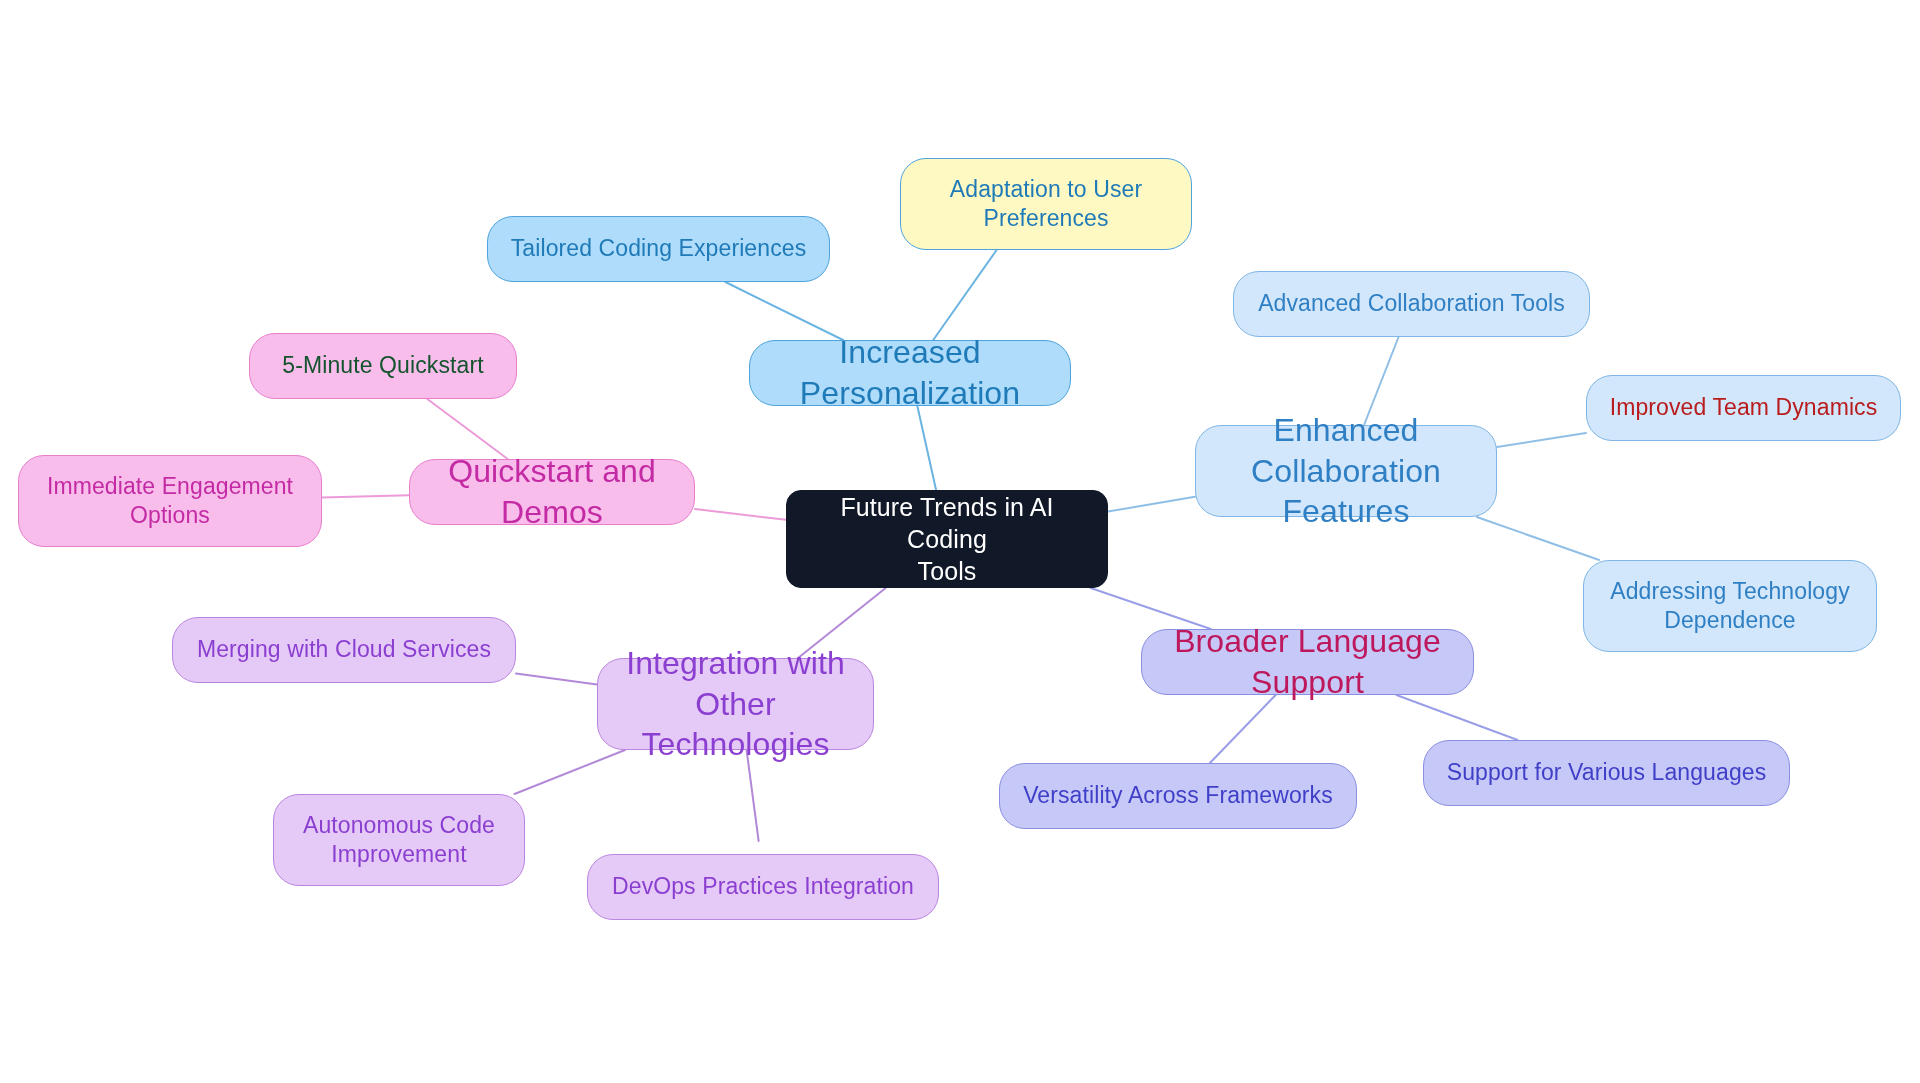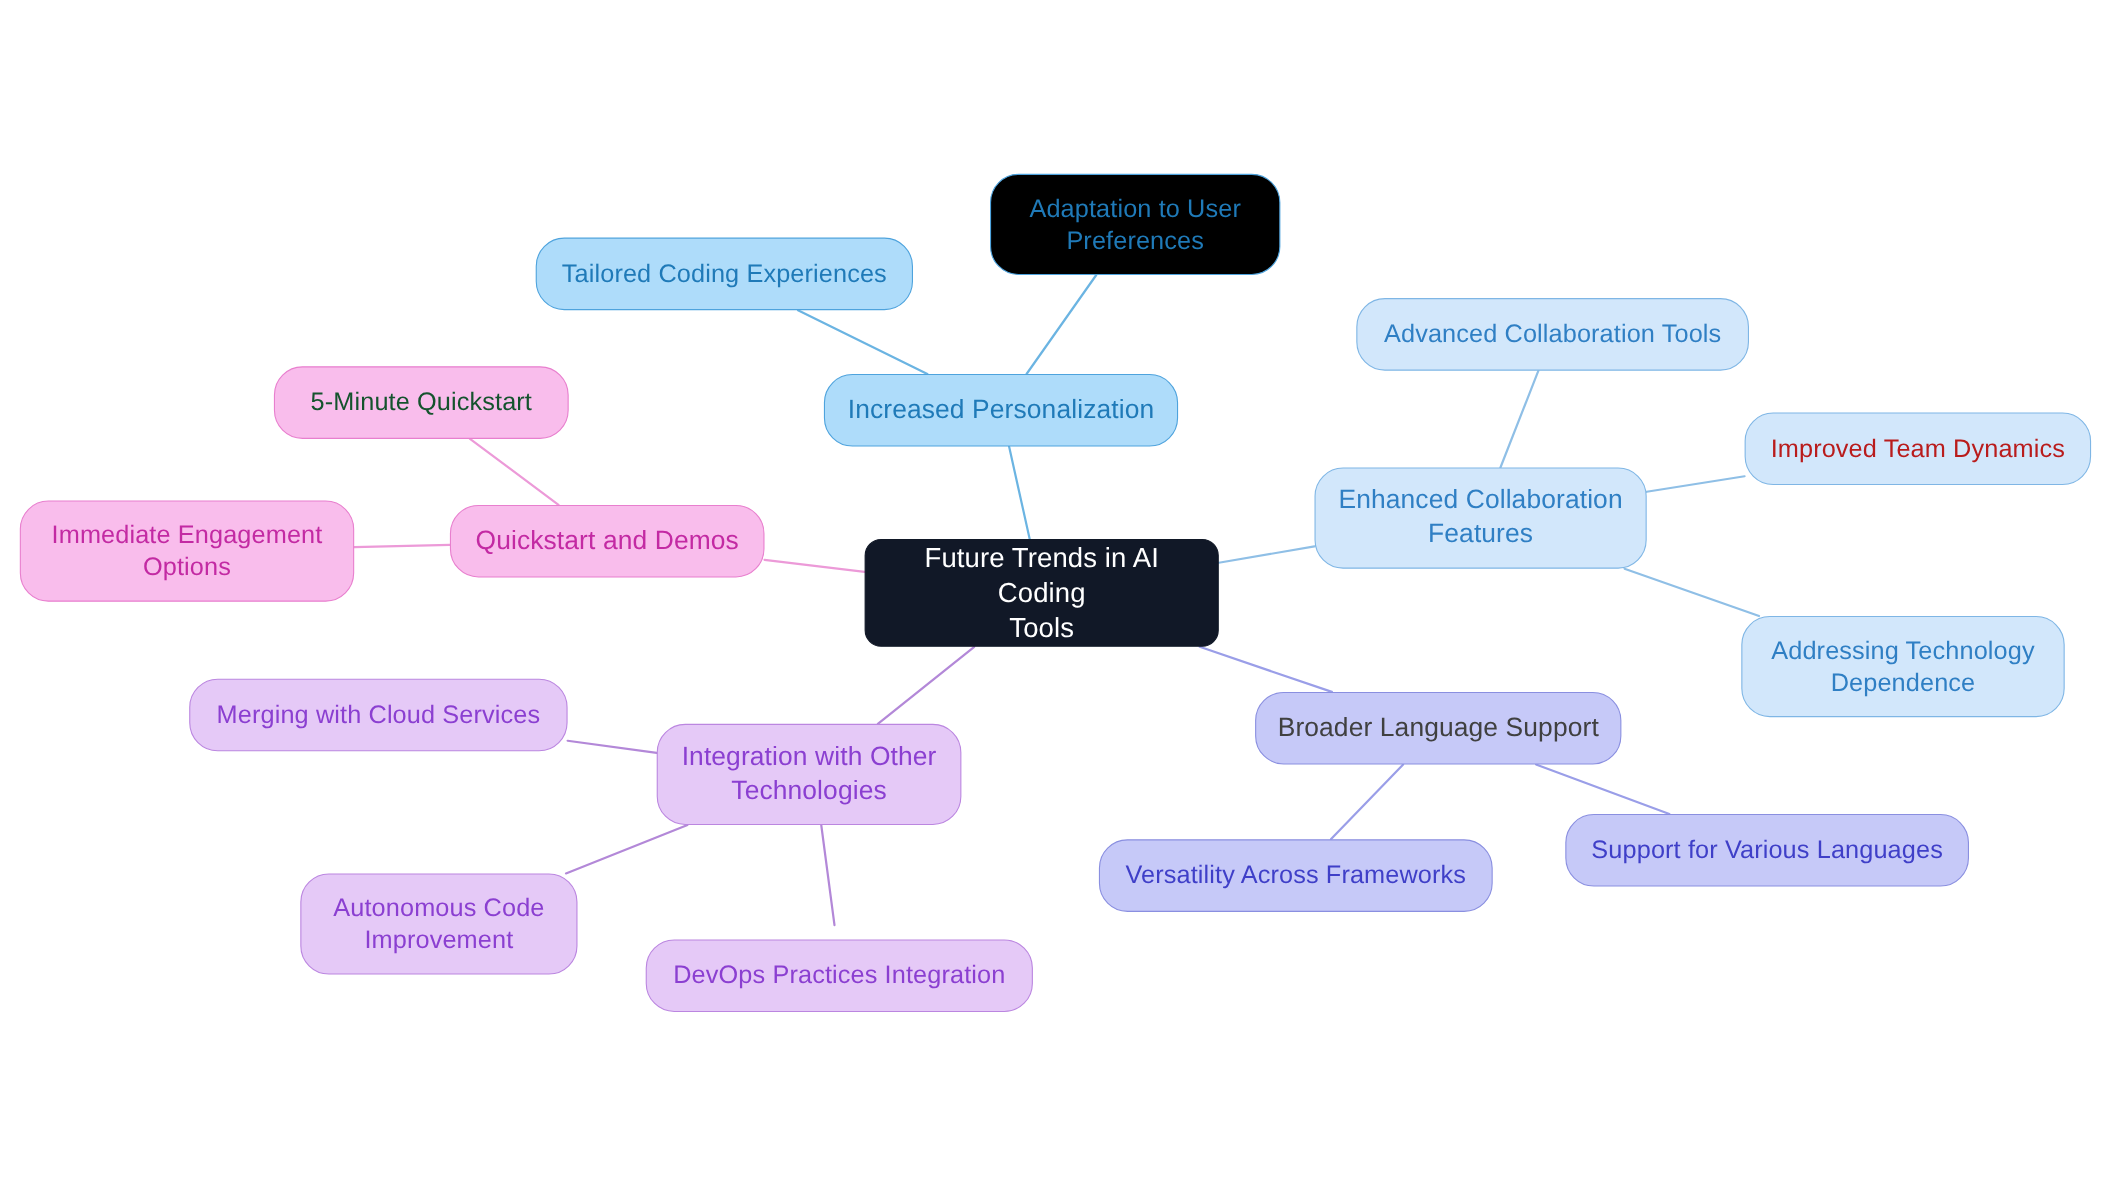--- a/index.html
+++ b/index.html
@@ -40,21 +40,21 @@
     line-height: 1.28;
     letter-spacing: 0.1px;
     padding: 4px 14px;
     white-space: pre-line;
   }
   .node.root {
     border-radius: 15px;
     border-width: 1px;
     font-size: 25px;
   }
-  .node.branch { font-size: 24px; }
+  .node.branch { font-size: 32px; }
   .node.leaf   { font-size: 23px; }
 </style>
 </head>
 <body>
 
 <div id="canvas">
   <svg id="edges" viewBox="0 0 1920 1083" xmlns="http://www.w3.org/2000/svg">
       <line x1="936.0783132530121" y1="490" x2="917.355421686747" y2="406" stroke="#6bb4e2" stroke-width="2" stroke-linecap="round"></line>
       <line x1="933.2366863905326" y1="340" x2="996.6094674556213" y2="250" stroke="#6bb4e2" stroke-width="2" stroke-linecap="round"></line>
       <line x1="843.0685483870968" y1="340" x2="725.4314516129032" y2="282" stroke="#6bb4e2" stroke-width="2" stroke-linecap="round"></line>
@@ -69,35 +69,35 @@
       <line x1="1364.0419161676646" y1="425" x2="1398.556886227545" y2="337" stroke="#8fbfe6" stroke-width="2" stroke-linecap="round"></line>
       <line x1="1497" y1="447.0679245283019" x2="1586" y2="432.9622641509434" stroke="#8fbfe6" stroke-width="2" stroke-linecap="round"></line>
       <line x1="1476.8444444444444" y1="517" x2="1599.1555555555556" y2="560" stroke="#8fbfe6" stroke-width="2" stroke-linecap="round"></line>
       <line x1="1090.6138211382113" y1="588" x2="1210.780487804878" y2="629" stroke="#9a9ee8" stroke-width="2" stroke-linecap="round"></line>
       <line x1="1275.608208955224" y1="695" x2="1209.891791044776" y2="763" stroke="#9a9ee8" stroke-width="2" stroke-linecap="round"></line>
       <line x1="1396.3918918918919" y1="695" x2="1517.6081081081081" y2="740" stroke="#9a9ee8" stroke-width="2" stroke-linecap="round"></line>
     </svg>
 <div class="node root" style="left: 786px; top: 490px; width: 322px; height: 98px; background: rgb(17, 24, 39); border-color: rgb(17, 24, 39); color: rgb(255, 255, 255);"><span>Future Trends in AI Coding
 Tools</span></div>
     <div class="node branch" style="left: 749px; top: 340px; width: 322px; height: 66px; background: rgb(174, 220, 250); border-color: rgb(78, 163, 221); color: rgb(31, 122, 184);"><span>Increased Personalization</span></div>
-    <div class="node leaf" style="left: 900px; top: 158px; width: 264px; height: 92px; background: #000000; border-color: rgb(78, 163, 221); color: rgb(31, 122, 184);"><span>Adaptation to User
+    <div class="node leaf" style="left: 900px; top: 158px; width: 292px; height: 92px; background: #fef9c3; border-color: rgb(78, 163, 221); color: rgb(31, 122, 184);"><span>Adaptation to User
 Preferences</span></div>
     <div class="node leaf" style="left: 487px; top: 216px; width: 343px; height: 66px; background: rgb(174, 220, 250); border-color: rgb(78, 163, 221); color: rgb(31, 122, 184);"><span>Tailored Coding Experiences</span></div>
     <div class="node branch" style="left: 409px; top: 459px; width: 286px; height: 66px; background: rgb(249, 189, 236); border-color: rgb(232, 127, 206); color: rgb(195, 42, 163);"><span>Quickstart and Demos</span></div>
     <div class="node leaf" style="left: 249px; top: 333px; width: 268px; height: 66px; background: rgb(249, 189, 236); border-color: rgb(232, 127, 206); color: #14532d;"><span>5-Minute Quickstart</span></div>
     <div class="node leaf" style="left: 18px; top: 455px; width: 304px; height: 92px; background: rgb(249, 189, 236); border-color: rgb(232, 127, 206); color: rgb(195, 42, 163);"><span>Immediate Engagement
 Options</span></div>
     <div class="node branch" style="left: 597px; top: 658px; width: 277px; height: 92px; background: rgb(229, 201, 247); border-color: rgb(187, 134, 224); color: rgb(139, 63, 209);"><span>Integration with Other
 Technologies</span></div>
     <div class="node leaf" style="left: 172px; top: 617px; width: 344px; height: 66px; background: rgb(229, 201, 247); border-color: rgb(187, 134, 224); color: rgb(139, 63, 209);"><span>Merging with Cloud Services</span></div>
     <div class="node leaf" style="left: 273px; top: 794px; width: 252px; height: 92px; background: rgb(229, 201, 247); border-color: rgb(187, 134, 224); color: rgb(139, 63, 209);"><span>Autonomous Code
 Improvement</span></div>
     <div class="node leaf" style="left: 587px; top: 854px; width: 352px; height: 66px; background: rgb(229, 201, 247); border-color: rgb(187, 134, 224); color: rgb(139, 63, 209);"><span>DevOps Practices Integration</span></div>
     <div class="node branch" style="left: 1195px; top: 425px; width: 302px; height: 92px; background: rgb(210, 231, 251); border-color: rgb(127, 182, 229); color: rgb(47, 127, 196);"><span>Enhanced Collaboration
 Features</span></div>
     <div class="node leaf" style="left: 1233px; top: 271px; width: 357px; height: 66px; background: rgb(210, 231, 251); border-color: rgb(127, 182, 229); color: rgb(47, 127, 196);"><span>Advanced Collaboration Tools</span></div>
     <div class="node leaf" style="left: 1586px; top: 375px; width: 315px; height: 66px; background: rgb(210, 231, 251); border-color: rgb(127, 182, 229); color: #b91c1c;"><span>Improved Team Dynamics</span></div>
     <div class="node leaf" style="left: 1583px; top: 560px; width: 294px; height: 92px; background: rgb(210, 231, 251); border-color: rgb(127, 182, 229); color: rgb(47, 127, 196);"><span>Addressing Technology
 Dependence</span></div>
-    <div class="node branch" style="left: 1141px; top: 629px; width: 333px; height: 66px; background: rgb(198, 201, 248); border-color: rgb(138, 143, 224); color: #404040; justify-content: center;"><span>Broader Language Support</span></div>
+    <div class="node branch" style="left: 1141px; top: 629px; width: 333px; height: 66px; background: rgb(198, 201, 248); border-color: rgb(138, 143, 224); color: #be185d; justify-content: center;"><span>Broader Language Support</span></div>
     <div class="node leaf" style="left: 999px; top: 763px; width: 358px; height: 66px; background: rgb(198, 201, 248); border-color: rgb(138, 143, 224); color: rgb(63, 63, 200);"><span>Versatility Across Frameworks</span></div>
     <div class="node leaf" style="left: 1423px; top: 740px; width: 367px; height: 66px; background: rgb(198, 201, 248); border-color: rgb(138, 143, 224); color: rgb(63, 63, 200);"><span>Support for Various Languages</span></div>
   </div>
 
 </body></html>

